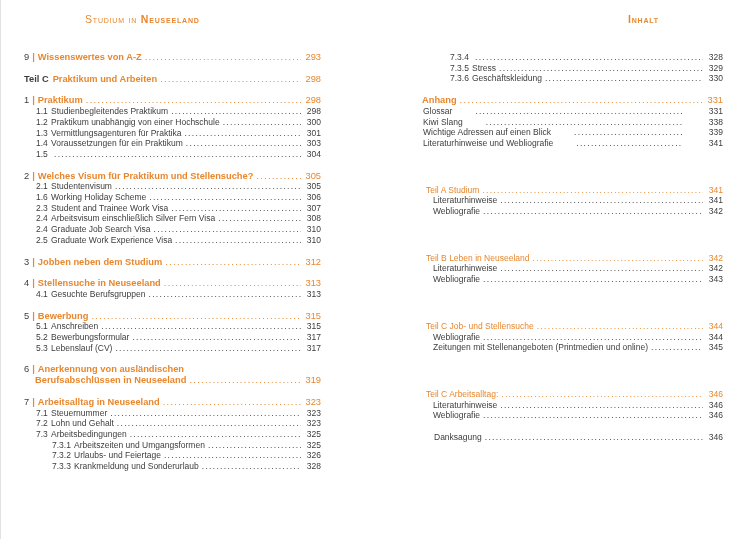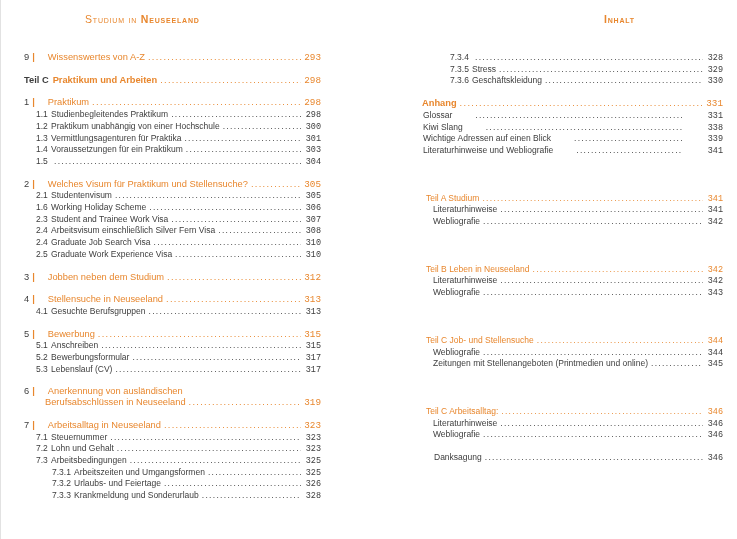--- a/index.html
+++ b/index.html
@@ -32,21 +32,21 @@
   
   .running-head{
     position:absolute;top:13px;
     font-variant:small-caps;
     letter-spacing:0.8px;
     font-size:10.5px;
     color:var(--accent);
     white-space:nowrap;
   }
   .rh-left{left:85px;}
-  .rh-right{left:236px;}
+  .rh-right{left:260px;}
   .rh-regular{font-weight:400;}
   .rh-bold{font-weight:700;}
   
   .toc-col{
     position:absolute;top:52px;
     display:flex;flex-direction:column;
   }
   .col-left{left:24px;width:297px;}
   .col-right{left:54px;width:301px;}
   
@@ -62,28 +62,28 @@
   .toc-row .leader{
     flex:1 1 0;min-width:6px;
     overflow:hidden;white-space:nowrap;
     margin:0 2px 0 3px;
   }
   .toc-row .leader::after{
     content:"..........................................................................................................................................................";
     letter-spacing:1.3px;
   }
   .toc-row .page-num{
-    flex:0 0 auto;min-width:18px;text-align:right;font-family:Liberation Mono, monospace;
+    flex:0 0 auto;min-width:18px;text-align:right;
   }
   
   .chapter,.part,.appx-head{font-size:9.3px;margin-top:11px;}
   .plain{margin-top:11px;margin-left:12px;}
   .chapter .num{color:var(--ink);min-width:5px;}
   .chapter .sep{color:var(--accent);font-weight:700;}
-  .chapter .label{color:var(--accent);font-weight:400;margin-left:10px;}
+  .chapter .label{color:var(--accent);font-weight:700;}
   .chapter .leader,.chapter .page-num{color:var(--accent);}
   .part .num{color:var(--ink);font-weight:700;margin-right:4px;}
   .part .label{color:var(--accent);font-weight:700;}
   .part .leader,.part .page-num{color:var(--accent);}
   .sub{padding-left:12px;}
   .sub .num{min-width:12px;margin-right:3px;}
   .subsub{padding-left:28px;}
   .subsub .num{min-width:20px;margin-right:2px;}
   .appx-head .label{color:var(--accent);font-weight:700;}
   .appx-head .leader,.appx-head .page-num{color:var(--accent);}

